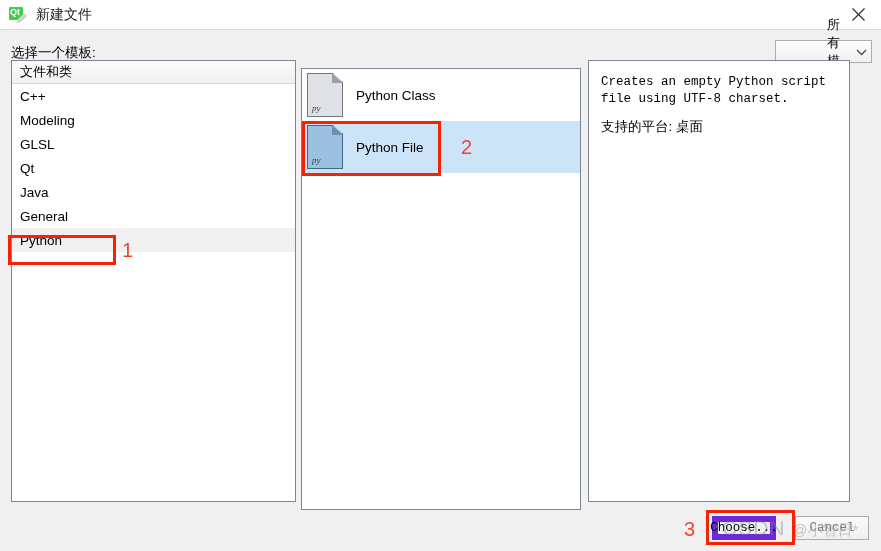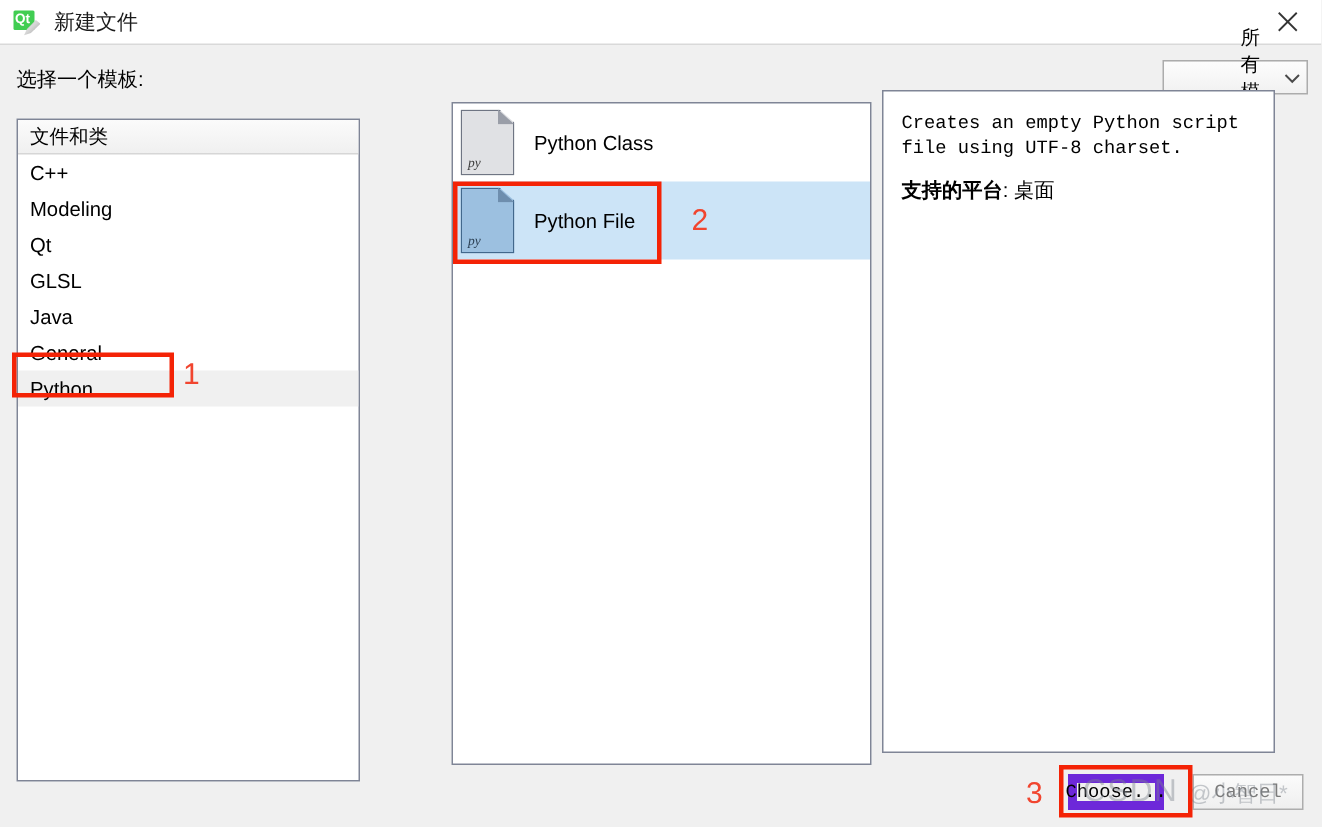--- a/index.html
+++ b/index.html
@@ -108,21 +108,21 @@
   }
 
   
   .panel {
     position: absolute;
     background: #ffffff;
     border: 1px solid #7f8596;
     box-sizing: border-box;
     overflow: hidden;
   }
-  #left-panel  { left: 11px;  top: 79px; width: 229px; height: 442px; text-align: right; }
+  #left-panel  { left: 11px;  top: 60px; width: 285px; height: 442px; text-align: right; }
   #mid-panel   { left: 301px; top: 68px; width: 280px; height: 442px; }
   #right-panel { left: 588px; top: 60px; width: 262px; height: 442px; }
 
   
   .list-header {
     height: 23px;
     background: linear-gradient(to bottom, #fbfbfb 0%, #f0f0f0 100%);
     border-bottom: 1px solid #d6d6d6;
     display: flex;
     align-items: center;
@@ -207,21 +207,21 @@
     font-size: 12.5px;
     line-height: 17px;
     color: #000;
   }
   .desc-platform {
     position: absolute;
     left: 12px; top: 57px;
     font-size: 13.5px;
     color: #000;
   }
-  .desc-platform b { font-weight: bold; }
+  .desc-platform b { font-weight: normal; }
 
   
   .btn {
     position: absolute;
     height: 24px;
     background: linear-gradient(to bottom, #fbfbfb 0%, #efefef 100%);
     border: 1px solid #adadad;
     box-sizing: border-box;
     display: flex;
     align-items: center;
@@ -310,24 +310,24 @@
 <div class="panel" id="left-panel">
   <div class="list-header">文件和类</div>
 
   <div class="list-row">
     <span>C++</span>
   </div>
   <div class="list-row">
     <span>Modeling</span>
   </div>
   <div class="list-row">
+    <span>GLSL</span>
+  </div>
+  <div class="list-row">
     <span>Qt</span>
-  </div>
-  <div class="list-row">
-    <span>GLSL</span>
   </div>
   <div class="list-row">
     <span>Java</span>
   </div>
   <div class="list-row">
     <span>General</span>
   </div>
   <div class="list-row selected">
     <span>Python</span>
   </div>

